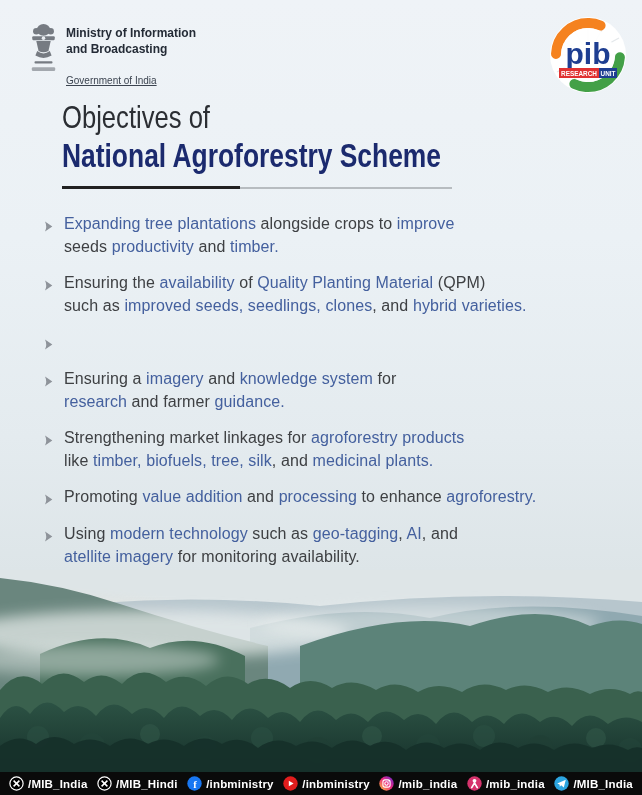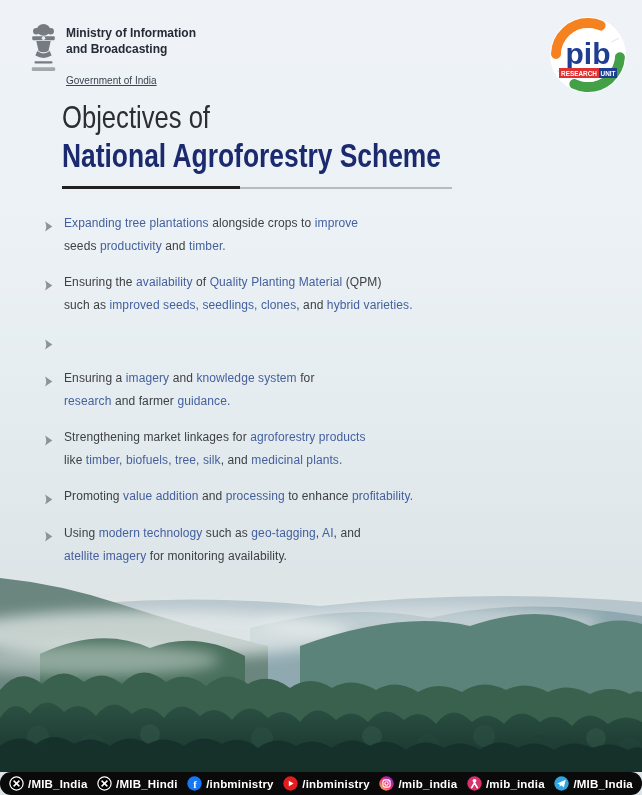--- a/index.html
+++ b/index.html
@@ -22,29 +22,29 @@
   .t-line{display:inline-block;transform:scaleX(.8);transform-origin:left center;white-space:nowrap;}
   .t1{font-size:32px;font-weight:400;color:#2b2e33;line-height:38px;letter-spacing:0;}
   .t2{font-size:33px;font-weight:bold;color:#1b2a6e;line-height:40px;}
   .t-rule{margin-top:10px;width:390px;height:3px;display:flex;align-items:center;}
   .t-rule .dark{width:178px;height:3px;background:#212121;}
   .t-rule .lite{width:212px;height:2px;background:#b7bcc0;}
   
   .bullet-list{position:absolute;left:44px;top:212px;width:560px;z-index:2;}
   .bullet{display:flex;margin-bottom:13px;}
   .b-arrow{flex:none;width:20px;padding-top:6px;}
-  .b-text{margin:0;font-size:12px;line-height:23px;letter-spacing:.1px;}
+  .b-text{margin:0;font-size:16px;line-height:23px;letter-spacing:.1px;}
   .seg-a{color:var(--accent,#44609e);}
   .seg-d{color:var(--dark,#3e4043);}
   
   .landscape{position:absolute;left:0;bottom:23px;width:642px;height:240px;z-index:1;}
   
   .footer{
     position:absolute;left:0;bottom:0;width:642px;height:23px;background:#0a0a0a;z-index:3;
-    display:flex;align-items:center;justify-content:space-between;padding:0 9px;border-radius:11px;
+    display:flex;align-items:center;justify-content:space-between;padding:0 9px;
   }
   .f-item{display:flex;align-items:center;}
   .f-icon{width:15px;height:15px;flex:none;margin-right:4px;display:flex;}
   .f-handle{color:#ffffff;font-size:11.5px;font-weight:bold;letter-spacing:.2px;white-space:nowrap;}
 </style>
 </head>
 <body>
 
 <div class="page" style="--accent: #44609e; --dark: #3e4043;">
 
@@ -133,21 +133,21 @@
       <div class="bullet">
         <span class="b-arrow"><svg width="9" height="11" viewBox="0 0 9 11">
             <path d="M1,0.5 L8.3,5.5 L1,10.5 Q3.4,5.5 1,0.5 Z" fill="#8e939a"></path>
           </svg></span>
         <p class="b-text"><span class="seg-d">Strengthening market linkages for </span><span class="seg-a">agroforestry products</span><br><span class="seg-d">like </span><span class="seg-a">timber, biofuels, tree, silk</span><span class="seg-d">, and </span><span class="seg-a">medicinal plants.</span></p>
       </div>
       <div class="bullet">
         <span class="b-arrow"><svg width="9" height="11" viewBox="0 0 9 11">
             <path d="M1,0.5 L8.3,5.5 L1,10.5 Q3.4,5.5 1,0.5 Z" fill="#8e939a"></path>
           </svg></span>
-        <p class="b-text"><span class="seg-d">Promoting </span><span class="seg-a">value addition</span><span class="seg-d"> and </span><span class="seg-a">processing</span><span class="seg-d"> to enhance </span><span class="seg-a">profitability.</span></p>
+        <p class="b-text"><span class="seg-d">Promoting </span><span class="seg-a">value addition</span><span class="seg-d"> and </span><span class="seg-a">processing</span><span class="seg-d"> to enhance </span><span class="seg-a">agroforestry.</span></p>
       </div>
       <div class="bullet">
         <span class="b-arrow"><svg width="9" height="11" viewBox="0 0 9 11">
             <path d="M1,0.5 L8.3,5.5 L1,10.5 Q3.4,5.5 1,0.5 Z" fill="#8e939a"></path>
           </svg></span>
         <p class="b-text"><span class="seg-d">Using </span><span class="seg-a">modern technology</span><span class="seg-d"> such as </span><span class="seg-a">geo-tagging</span><span class="seg-d">, </span><span class="seg-a">AI</span><span class="seg-d">, and</span><br><span class="seg-a">atellite imagery</span><span class="seg-d"> for monitoring availability.</span></p>
       </div>
     </div>
 
   <svg class="landscape" viewBox="0 0 642 240" preserveAspectRatio="none">

